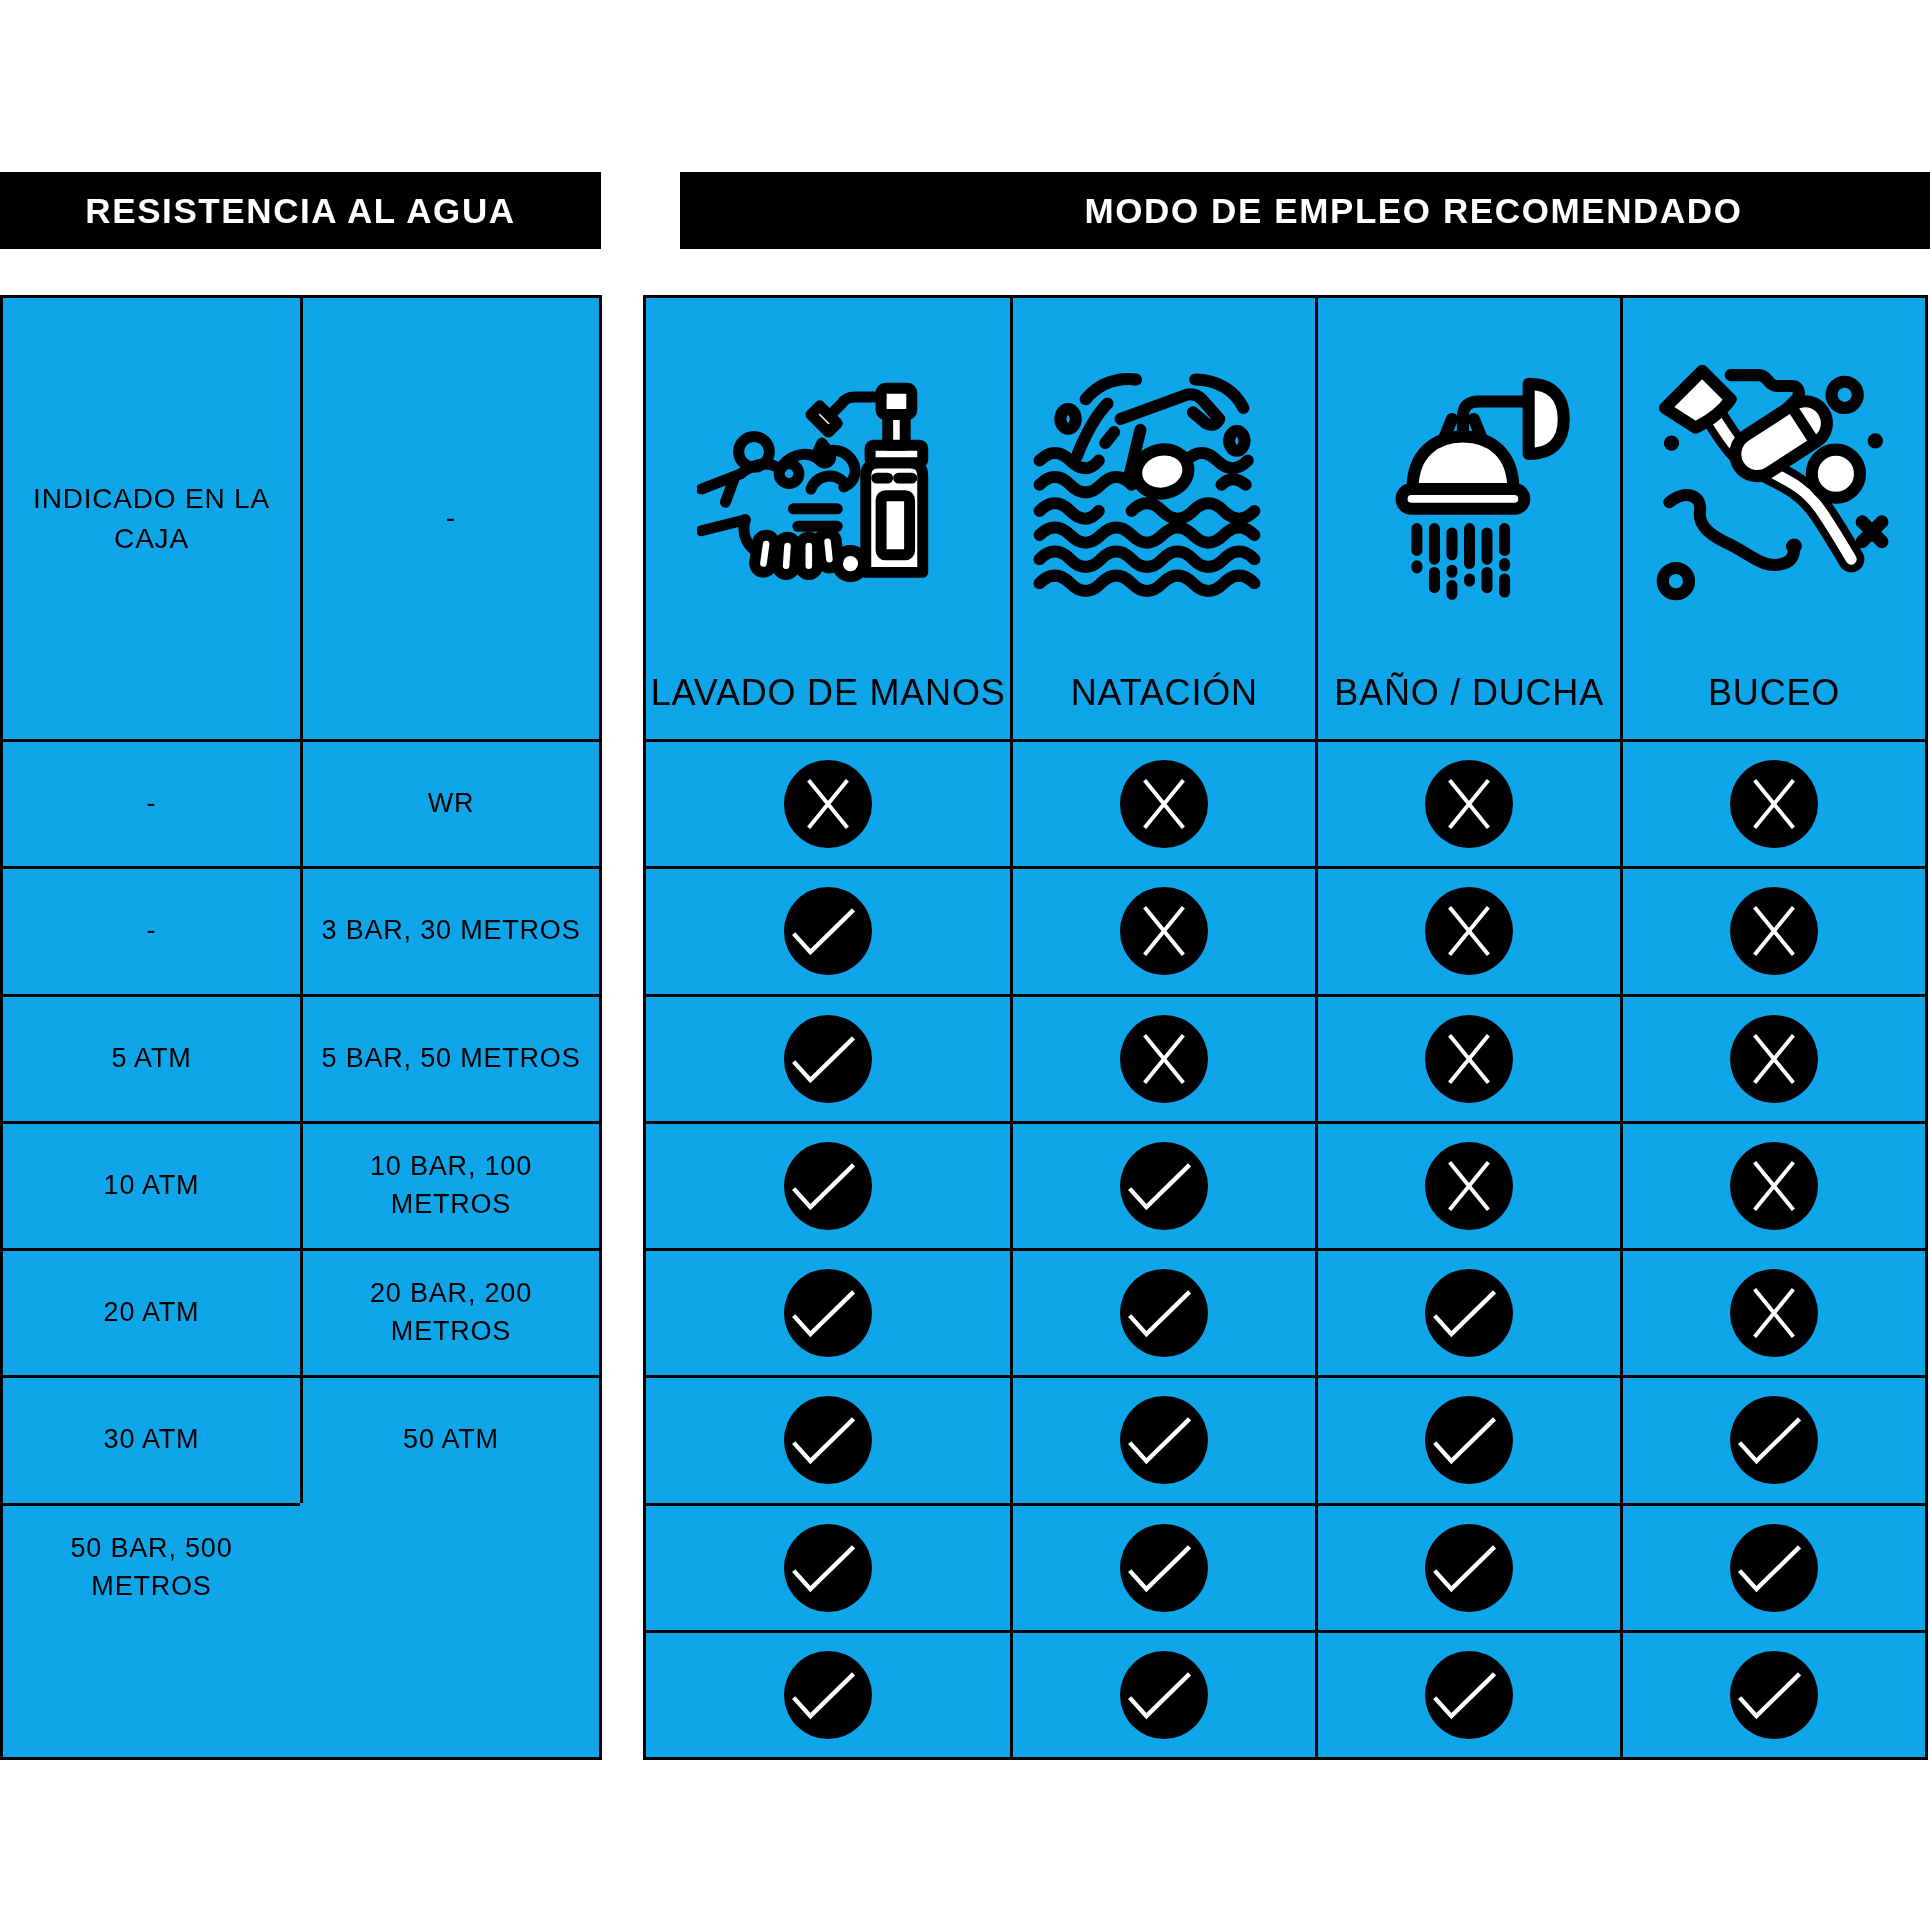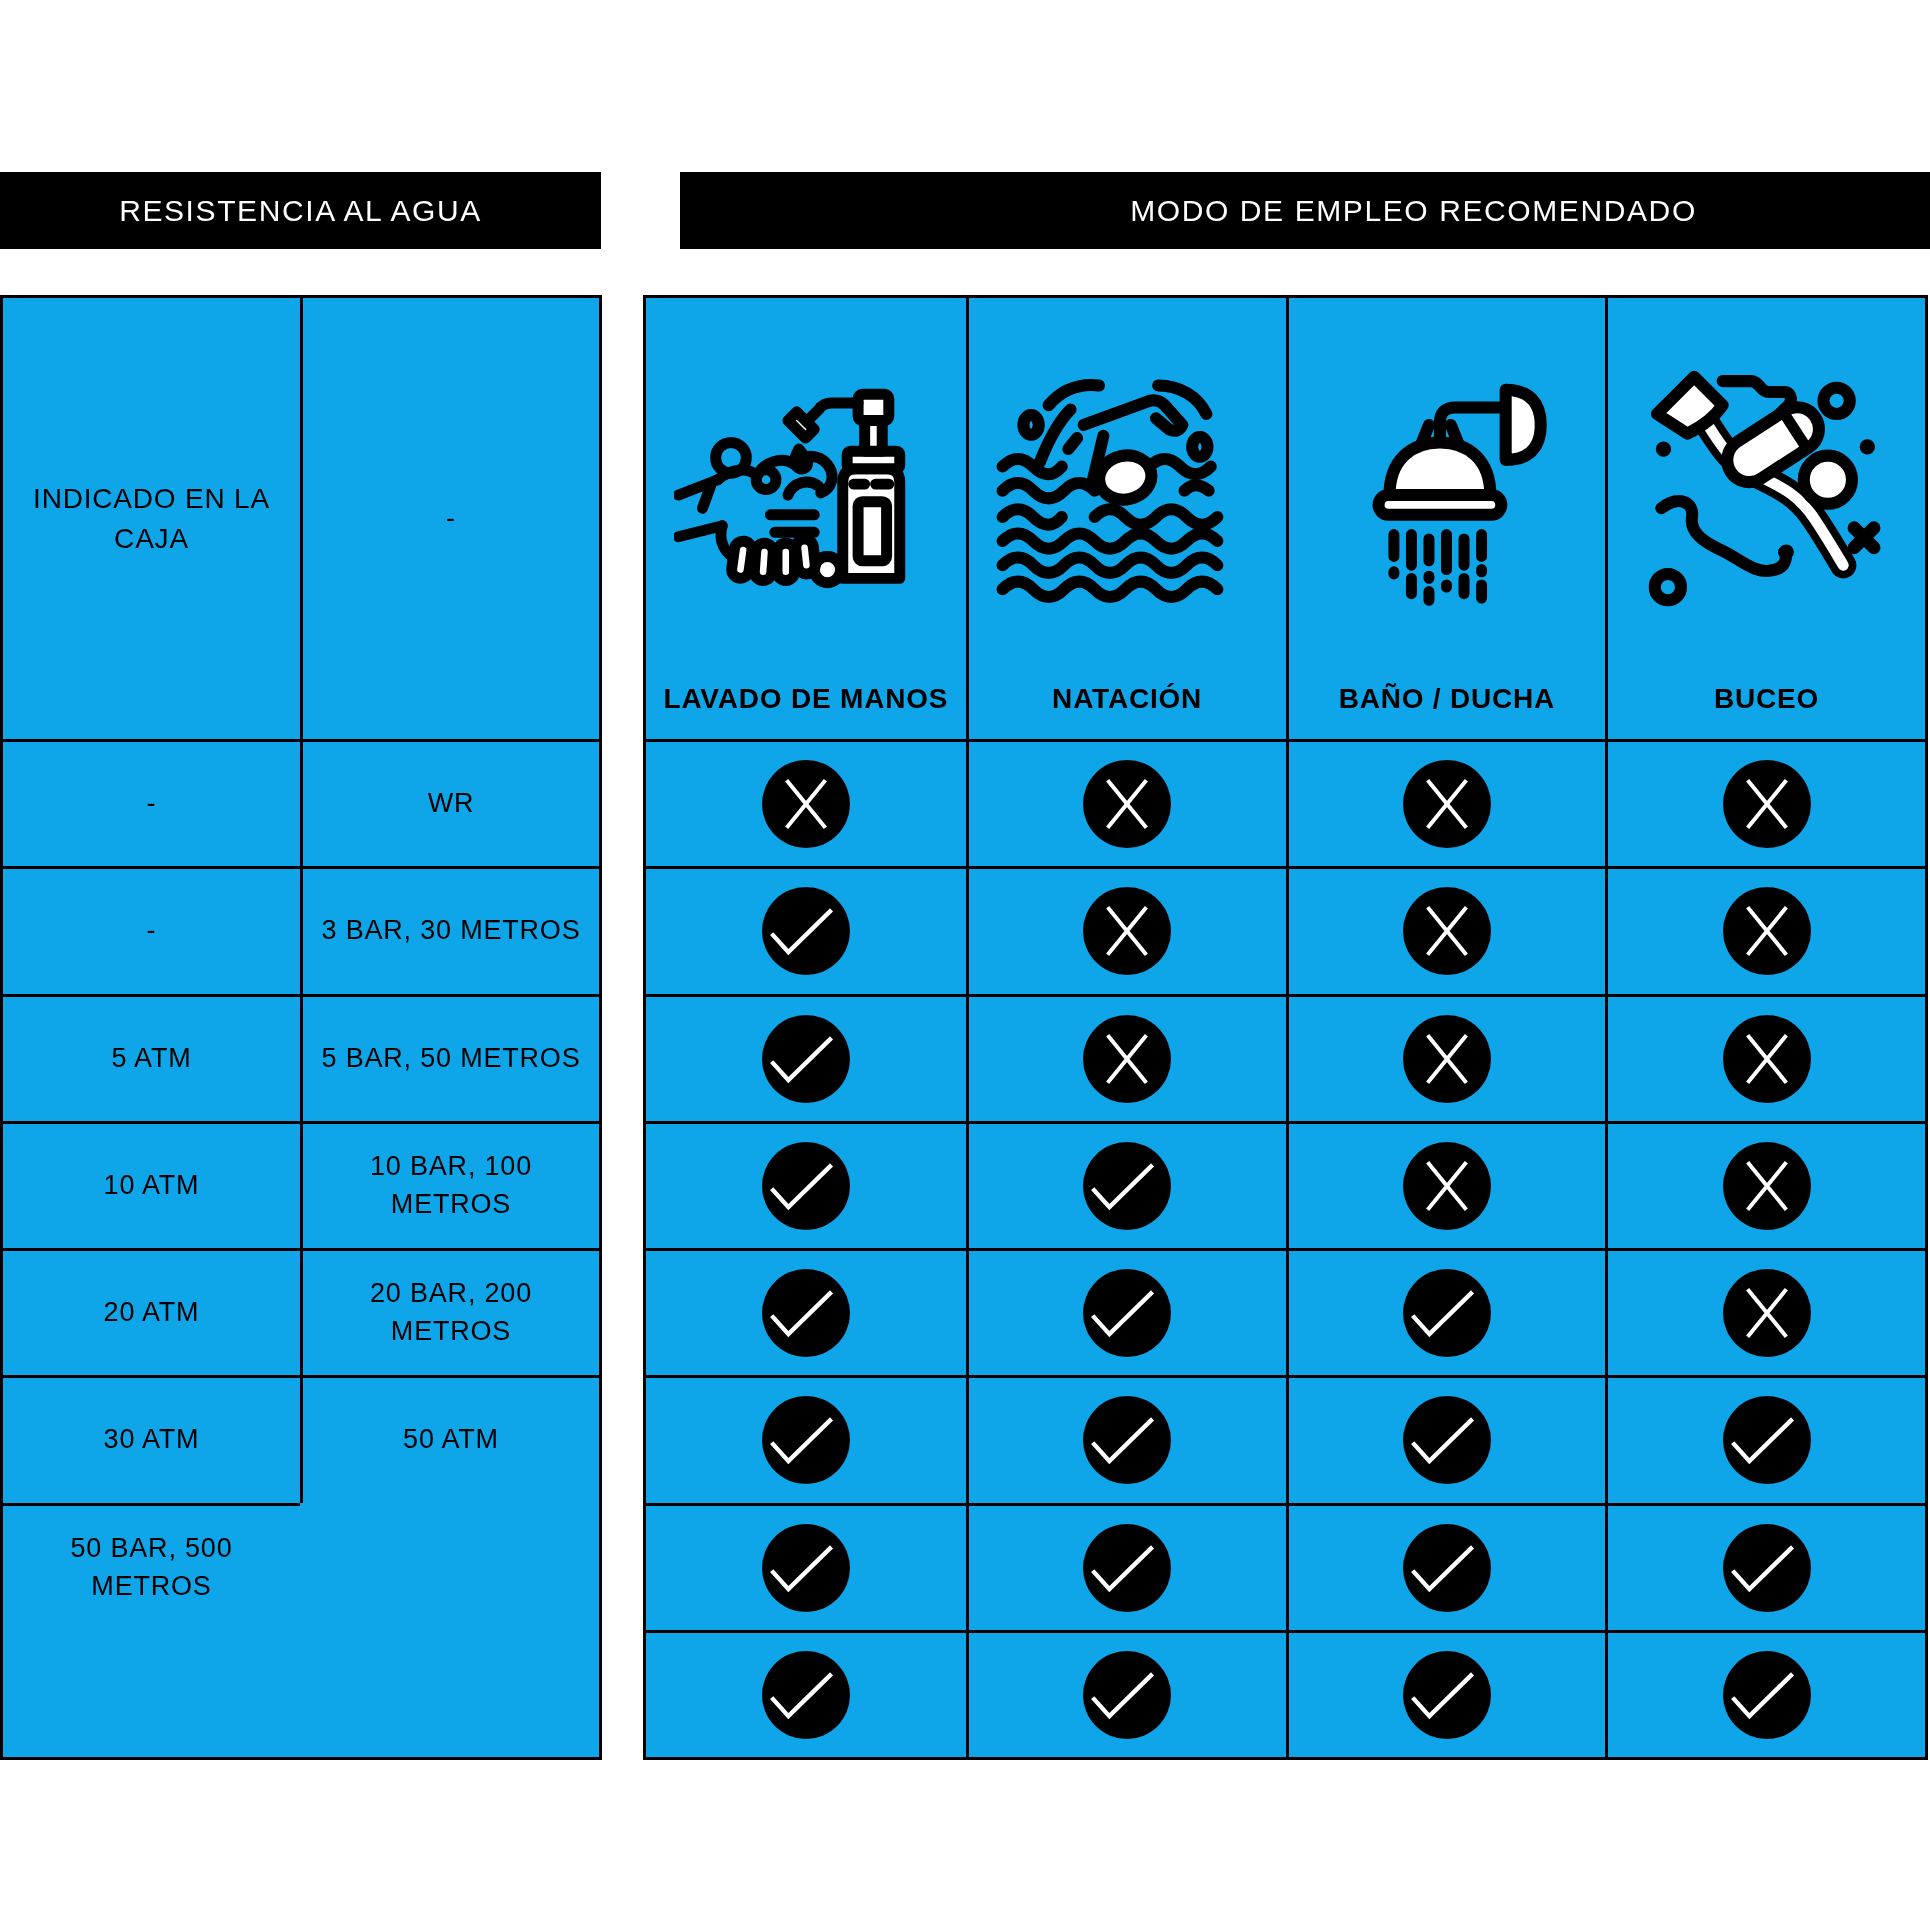--- a/index.html
+++ b/index.html
@@ -9,21 +9,21 @@
     background:#ffffff;
     font-family:"Liberation Sans", sans-serif;
     color:#000;
     overflow:hidden;
   }
   
   .bar{
     position:absolute;top:172px;height:77px;
     background:#000;color:#fff;
     display:flex;align-items:center;justify-content:center;
-    font-size:30px;letter-spacing:1.6px;font-weight:400;
+    font-size:35px;letter-spacing:1.6px;font-weight:700;
   }
   .bar-left{left:0;width:601px;}
   .bar-right{left:680px;width:1467px;}
   
   .wtable{
     position:absolute;top:295px;height:1465px;
     display:grid;border:3.2px solid #000;background:#0ea5e9;
     box-sizing:border-box;
   }
   .left-table{left:0;width:602px;grid-template-columns:297px 1fr;grid-template-rows:441px repeat(8,1fr);}
@@ -36,21 +36,21 @@
   }
   .left-table  > .cell:nth-child(-n+2){border-top:none;}
   .left-table  > .cell:nth-child(odd){border-left:none;}
   .right-table > .cell:nth-child(-n+4){border-top:none;}
   .right-table > .cell:nth-child(4n+1){border-left:none;}
   .colhead{font-size:28px;padding:0 22.3px;}
   
   .icon-cell{flex-direction:column;justify-content:flex-end;padding:0 4.8px 21px 4.8px;}
   .icon-box{flex:1;display:flex;align-items:center;justify-content:center;width:100%;}
   .icon-box svg{width:263px;height:263px;display:block;}
-  .activity-label{font-size:28px;letter-spacing:0.8px;white-space:nowrap;font-weight:bold;}
+  .activity-label{font-size:36px;letter-spacing:0.8px;white-space:nowrap;}
   
   .mark{width:88px;height:88px;display:block;}
   .mark svg{width:88px;height:88px;display:block;}
 </style>
 </head>
 <body>
 
 <div class="canvas">
 
   <div class="bar bar-left">

